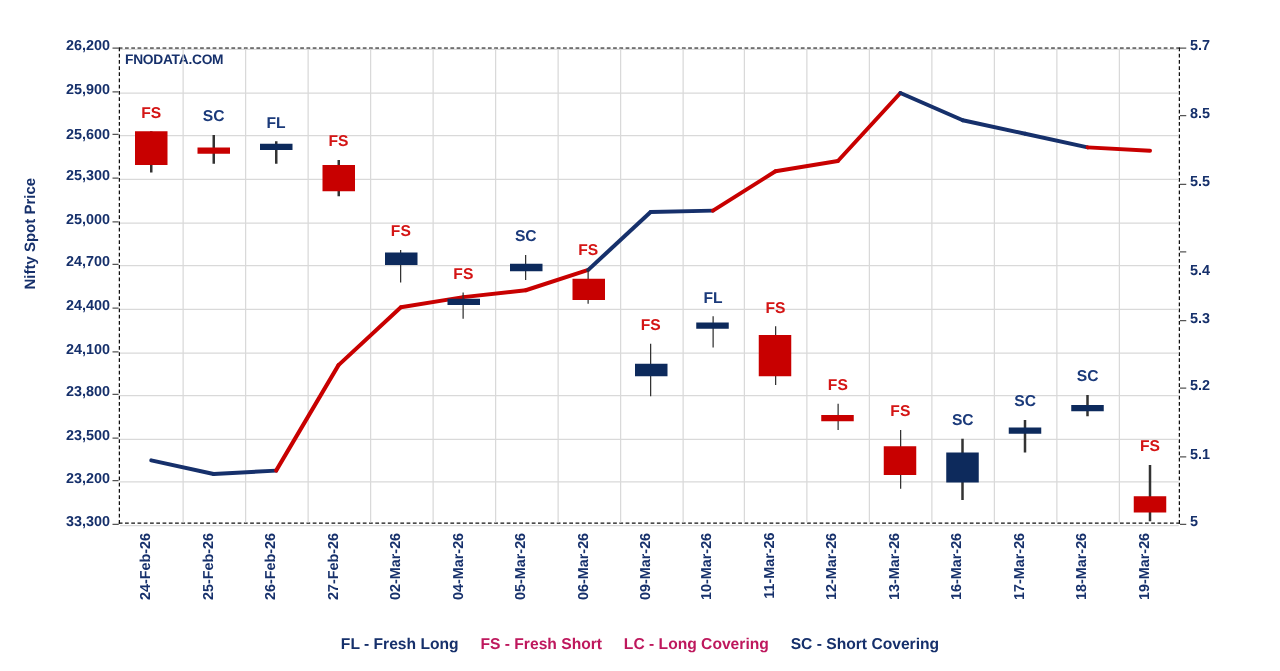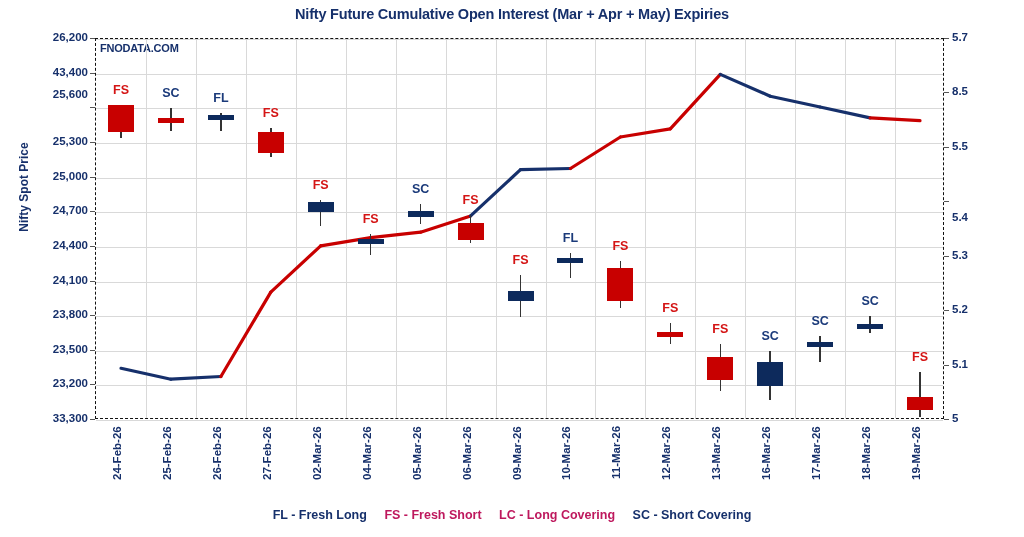--- a/index.html
+++ b/index.html
@@ -76,30 +76,29 @@
   .lg-blue{color:#16306b;}
   .lg-red{color:#be185d;}
 
   svg.oiline{position:absolute;left:0;top:0;width:849px;height:381px;overflow:visible;}
 </style>
 </head>
 <body>
 
 <div id="root">
 
-  <div class="chart-title">Nifty Future Cumulative Open Interest (Mar + Apr + May) Expiries</div>
 
   <div class="axis-title-left">Nifty Spot Price</div>
 
   <div id="ylabels-left">
       <div class="ytick-l" style="top: 31px;">26,200</div>
       <div class="tickmark-l" style="top: 38px;"></div>
-      <div class="ytick-l" style="top: 65.6px;">43,400</div>
+      <div class="ytick-l" style="top: 65.6px;">25,900</div>
       <div class="tickmark-l" style="top: 72.6px;"></div>
-      <div class="ytick-l" style="top: 88px;">25,600</div>
+      <div class="ytick-l" style="top: 102px;">25,600</div>
       <div class="tickmark-l" style="top: 107.3px;"></div>
       <div class="ytick-l" style="top: 134.9px;">25,300</div>
       <div class="tickmark-l" style="top: 141.9px;"></div>
       <div class="ytick-l" style="top: 169.5px;">25,000</div>
       <div class="tickmark-l" style="top: 176.5px;"></div>
       <div class="ytick-l" style="top: 204.2px;">24,700</div>
       <div class="tickmark-l" style="top: 211.2px;"></div>
       <div class="ytick-l" style="top: 238.8px;">24,400</div>
       <div class="tickmark-l" style="top: 245.8px;"></div>
       <div class="ytick-l" style="top: 273.5px;">24,100</div>

